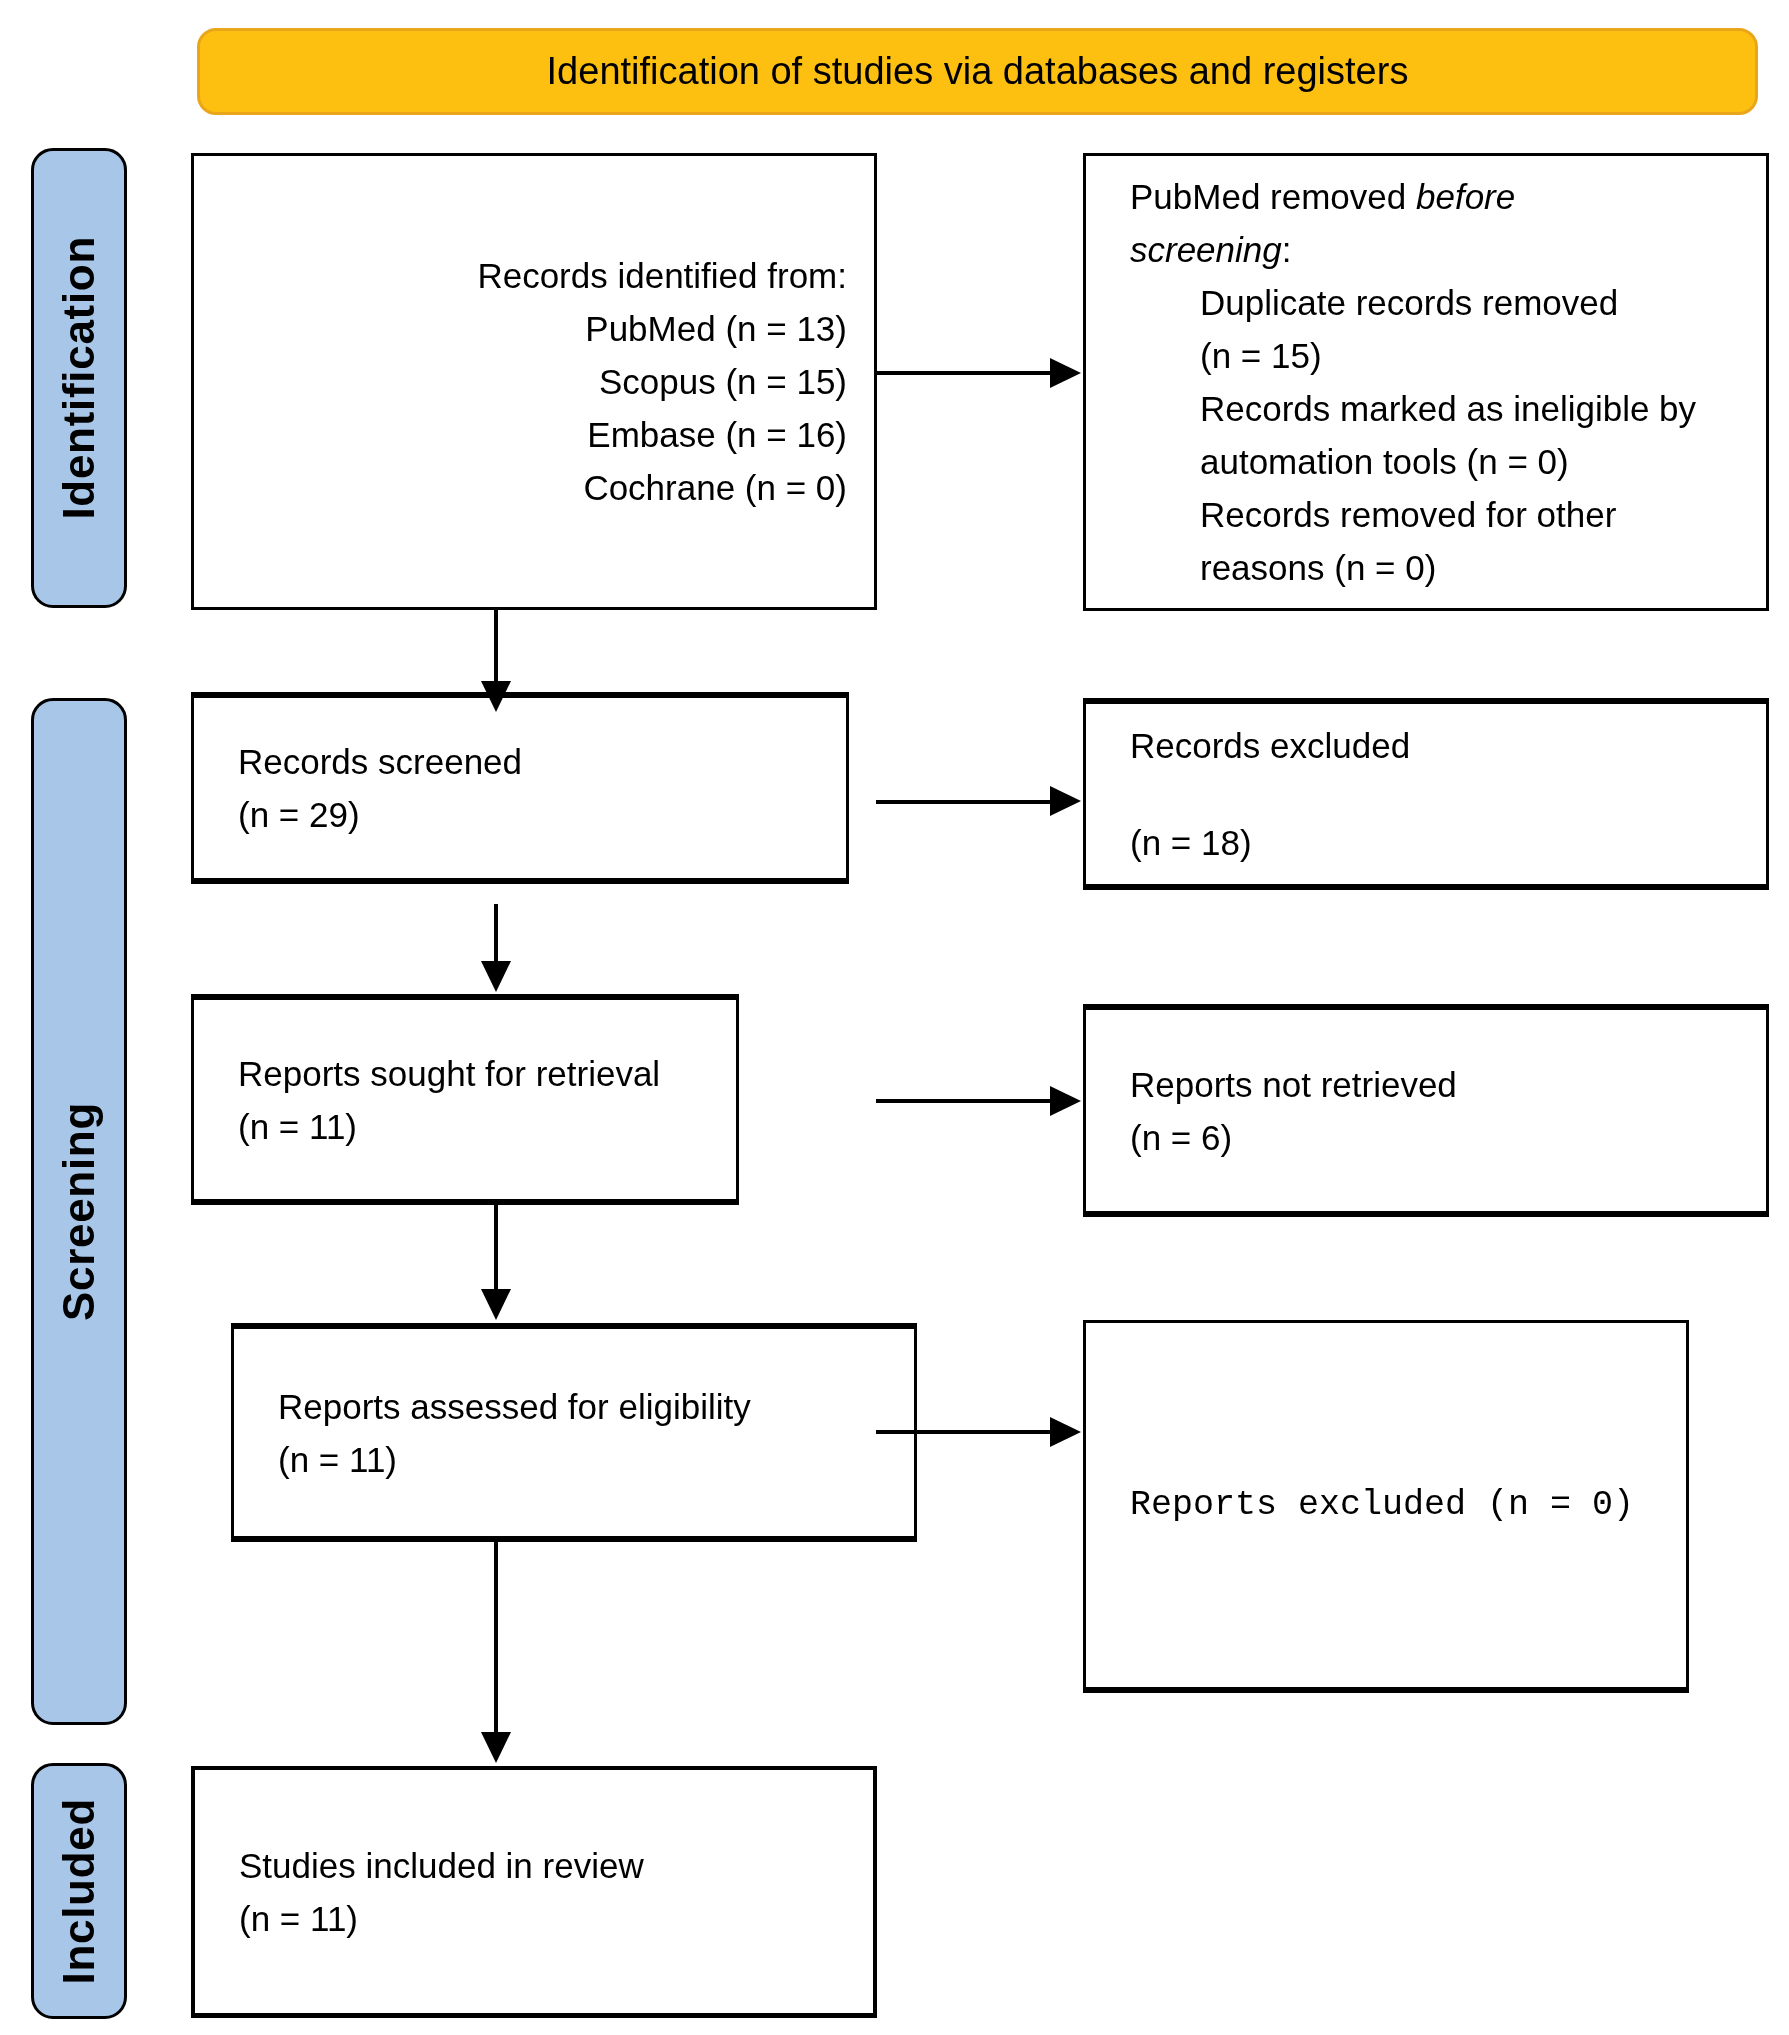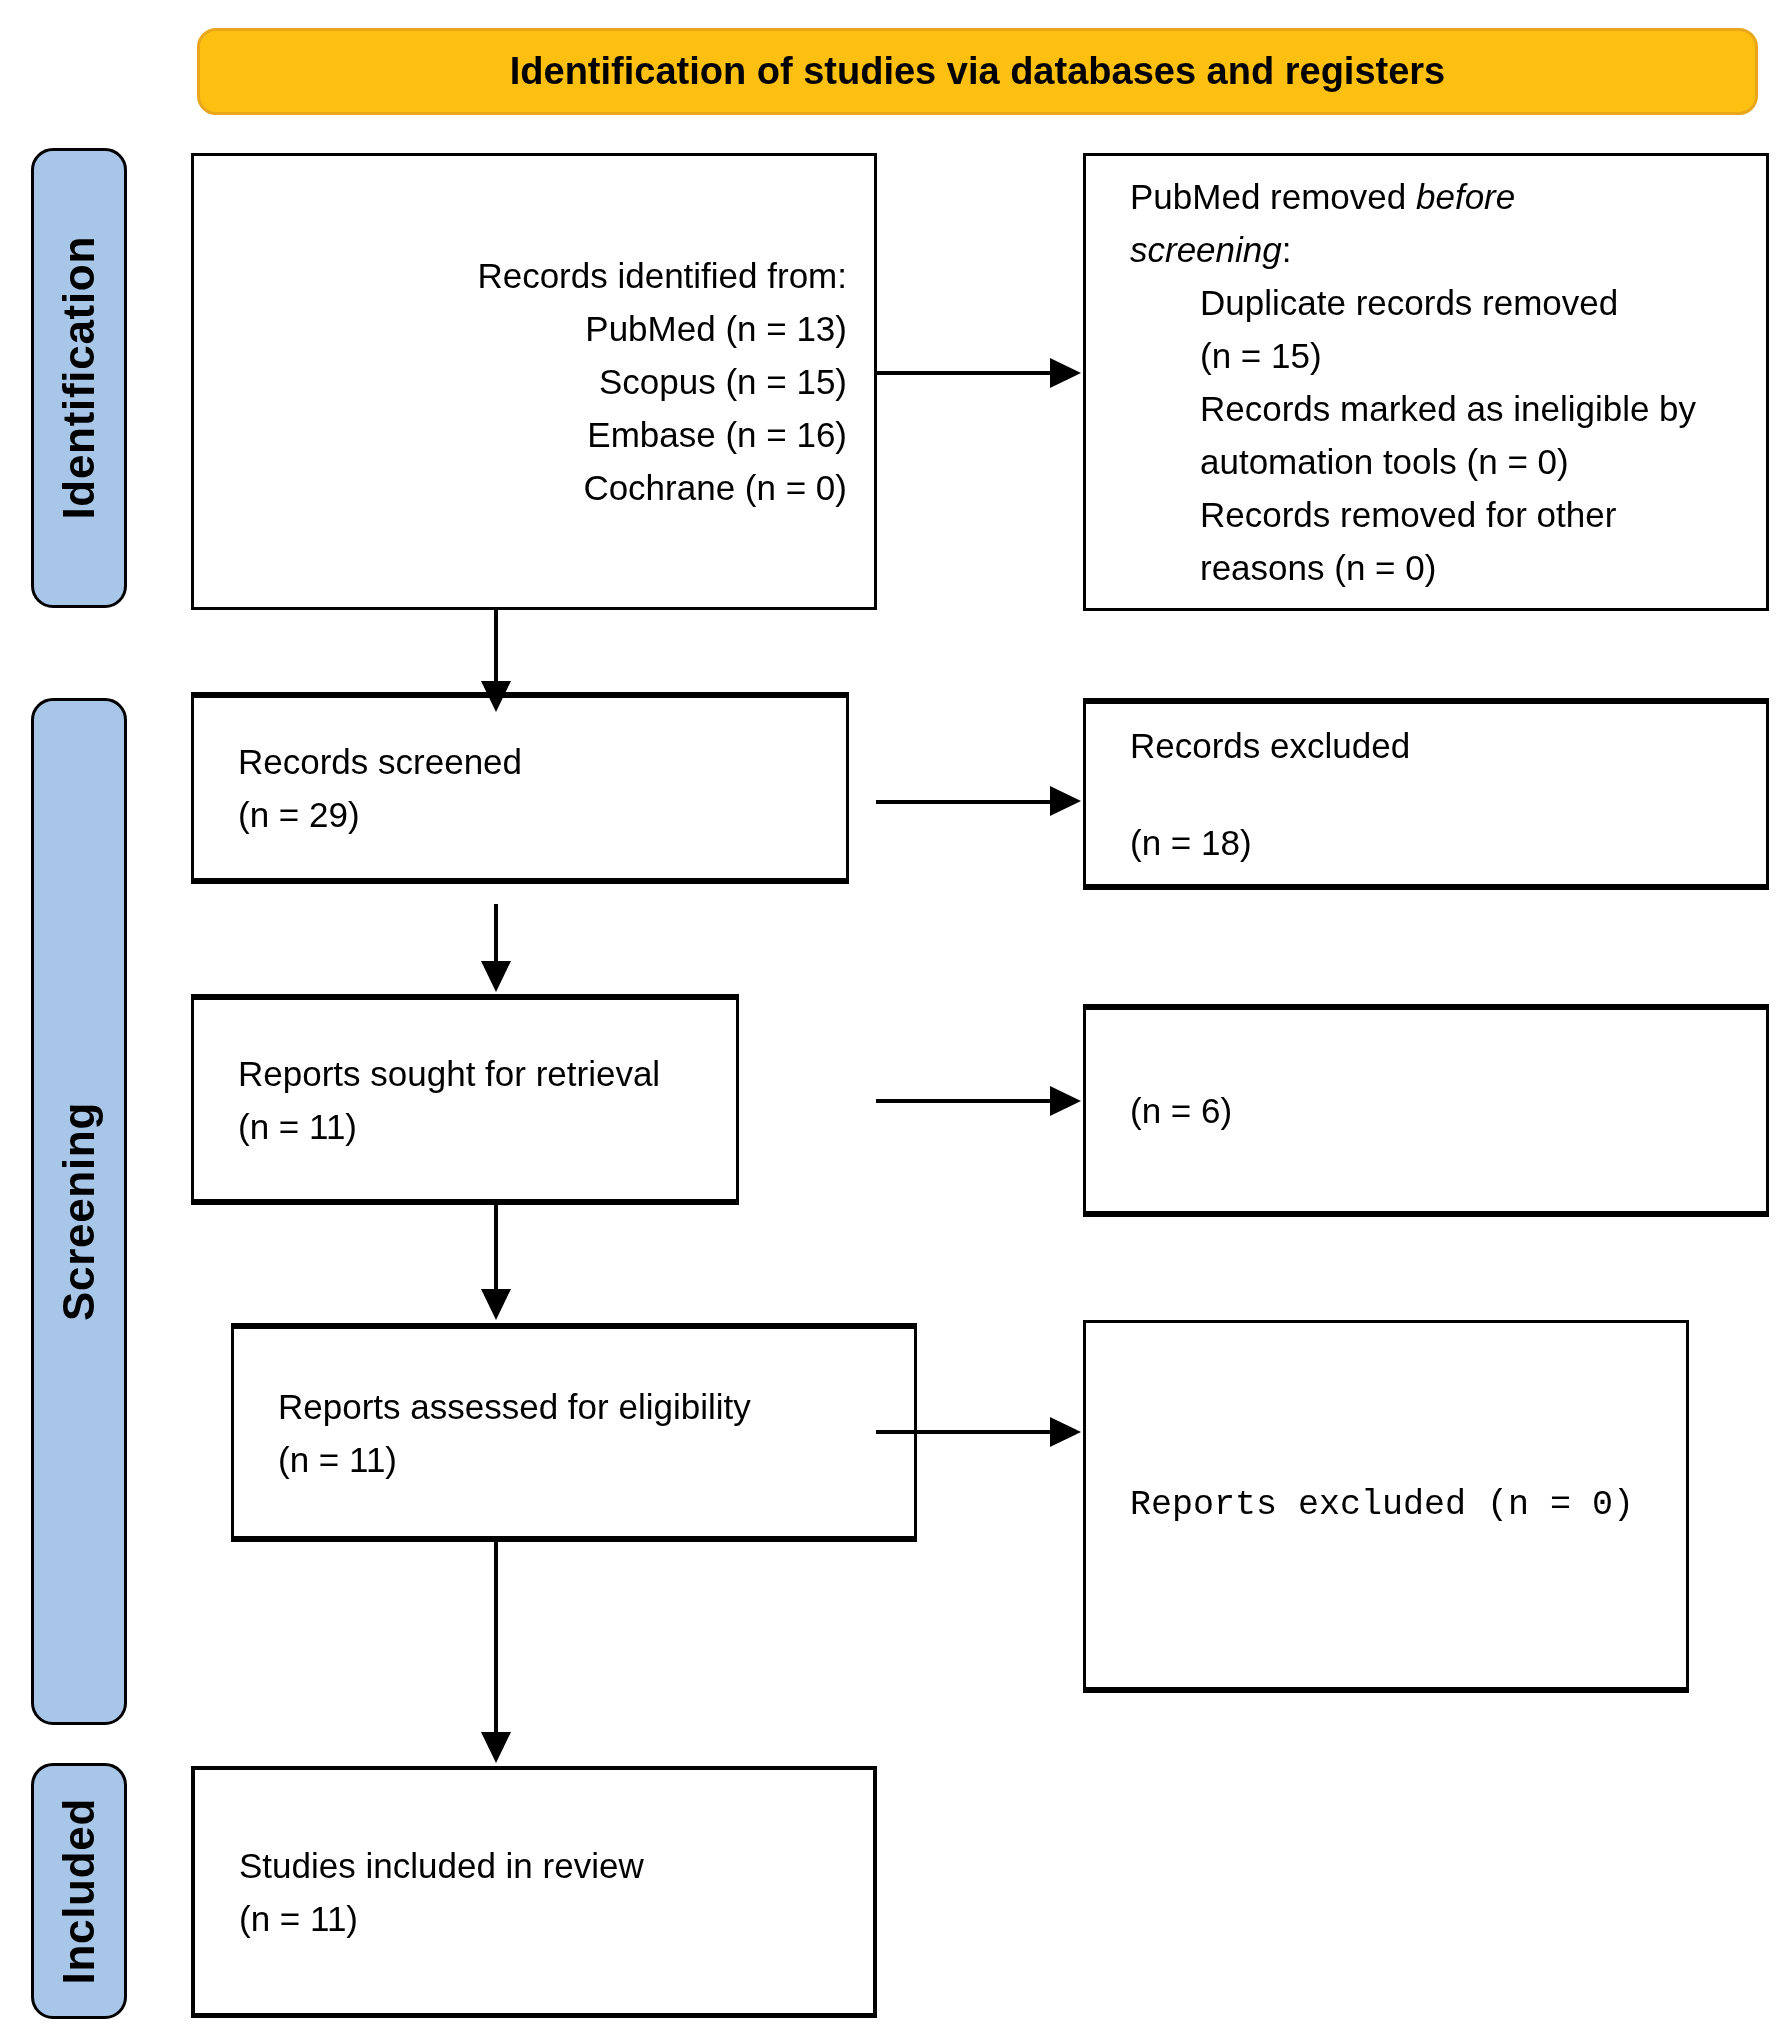--- a/index.html
+++ b/index.html
@@ -6,21 +6,21 @@
   .canvas{
     position:relative;width:1790px;height:2035px;background:#ffffff;
     font-family:"Liberation Sans", sans-serif;color:#000;
   }
   .banner{
     position:absolute;left:197px;top:28px;width:1561px;height:87px;
     background:var(--banner-fill,#FDC010);
     border:3px solid var(--banner-border,#E9A61A);
     border-radius:19px;box-sizing:border-box;
     display:flex;align-items:center;justify-content:center;
-    font-weight:700;font-size:38px;
+    font-weight:400;font-size:38px;
   }
   .stage{
     position:absolute;left:31px;width:96px;
     background:var(--sidebar-fill,#A8C6E8);
     border:3.7px solid #000;border-radius:22px;box-sizing:border-box;
     display:flex;align-items:center;justify-content:center;
   }
   .stage span{
     writing-mode:vertical-rl;transform:rotate(180deg);
     font-weight:700;font-size:44px;letter-spacing:0.7px;white-space:nowrap;
@@ -91,20 +91,21 @@
   <div class="box thick" style="left:1083px;top:698px;width:686px;height:192px;gap:44px;">
     <div class="bline">Records excluded</div>
     <div class="bline">(n = 18)</div>
   </div>
 
   <div class="box thick" style="left:191px;top:994px;width:548px;height:211px;">
     <div class="bline">Reports sought for retrieval</div>
     <div class="bline">(n = 11)</div>
   </div>
   <div class="box thick" style="left:1083px;top:1004px;width:686px;height:213px;">
+    <div class="bline">Reports not retrieved</div>
     <div class="bline">(n = 6)</div>
   </div>
 
   <div class="box thick" style="left:191px;top:1323px;width:686px;height:219px;margin-left:40px;">
     <div class="bline">Reports assessed for eligibility</div>
     <div class="bline">(n = 11)</div>
   </div>
   <div class="box" style="left:1083px;top:1320px;width:606px;height:373px;border-bottom-width:6px;font-family:Liberation Mono, monospace;">
     <div class="bline">Reports excluded (n&nbsp;=&nbsp;0)</div>
   </div>

